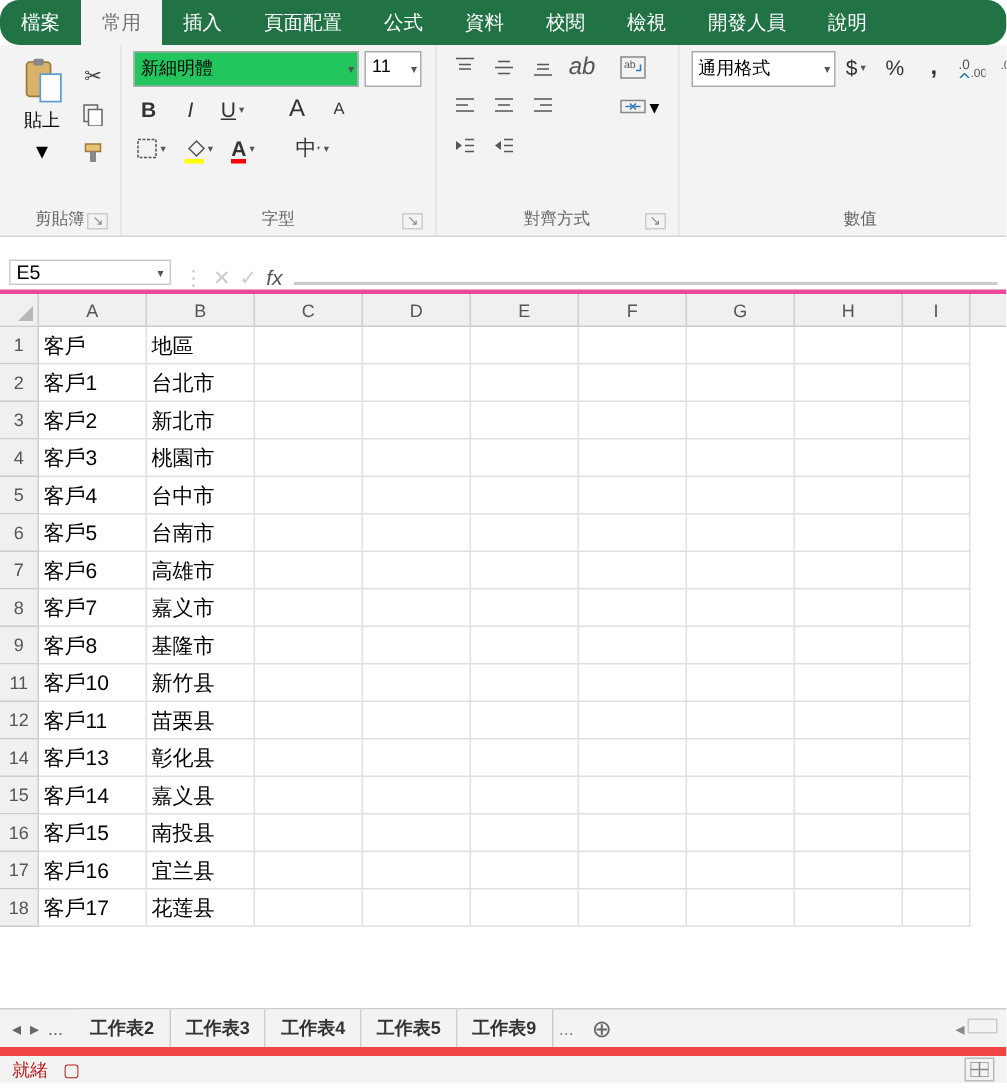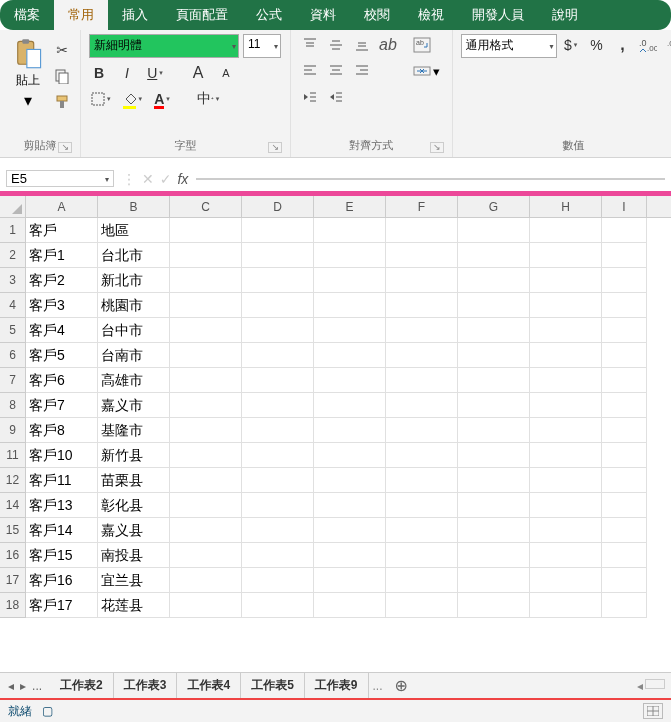--- a/index.html
+++ b/index.html
@@ -1,21 +1,21 @@
 <!DOCTYPE html>
 <html><head>
 <meta charset="utf-8">
 <style>
 * { margin: 0; padding: 0; box-sizing: border-box; font-family: "Microsoft JhengHei", Arial, sans-serif; }
 body { width: 671px; height: 728px; overflow: hidden; background: #fff; position: relative; }
 
 
 .ribbon-tabs { background: #217346; height: 30px; display: flex; align-items: stretch; color: #fff; font-size: 13px; border-radius: 13px; }
 .ribbon-tabs .tab { padding: 6px 14px; cursor: pointer; }
-.ribbon-tabs .tab.active { background: #f3f3f3; color: #a16207; }
+.ribbon-tabs .tab.active { background: #f3f3f3; color: #737373; }
 
 
 .ribbon { background: #f3f3f3; border-bottom: 1px solid #d4d4d4; height: 128px; display: flex; }
 .group { border-right: 1px solid #e1e1e1; padding: 4px 8px 2px 8px; display: flex; flex-direction: column; justify-content: space-between; }
 .group-label { text-align: center; font-size: 11px; color: #666; padding: 2px 0; position: relative; }
 .group-label .launcher { position: absolute; right: 0; bottom: 2px; font-size: 9px; color: #888; border: 1px solid #ccc; padding: 0 2px; line-height: 9px; }
 .group-body { flex: 1; display: flex; align-items: flex-start; gap: 4px; }
 
 
 .clipboard-big { display: flex; flex-direction: column; align-items: center; gap: 2px; padding: 4px 6px; }
@@ -41,21 +41,21 @@
 .align-btn svg { width:16px; height:16px; }
 .align-side { display:flex; flex-direction:column; gap:4px; margin-left:6px; }
 .wrap-btn, .merge-btn { display:flex; align-items:center; gap:2px; height:22px; padding:0 4px; font-size:13px; }
 
 
 .num-col { display:flex; flex-direction:row; gap:4px; }
 .num-format { width: 96px; height: 24px; border:1px solid #ababab; background:#fff; font-size:12px; padding:2px 14px 2px 4px; position:relative;}
 .num-row { display:flex; gap:6px; }
 
 
-.formula-bar-row { height: 30px; border-bottom: 5px solid #ec4899; display:flex; align-items:center; background:#fff; margin-top:8px; }
+.formula-bar-row { height: 30px; border-bottom: 3px solid #ec4899; display:flex; align-items:flex-end; background:#fff; margin-top:8px; }
 .name-box { width: 108px; border: 1px solid #ccc; margin: 3px 0 3px 6px; display:flex; align-items:center; padding:0 4px; font-size:13px; position:relative; }
 .name-box .dd-arrow { right: 4px; }
 .fx-buttons { display:flex; align-items:center; padding:0 8px; gap:6px; color:#aaa; font-size:14px; }
 .fx-label { font-style: italic; color:#555; }
 .formula-input { flex:1; border:1px solid #ccc; margin:3px 6px 3px 0; padding:0 4px; font-size:13px; }
 
 
 .grid-area { position: relative; height: 476px; overflow:hidden; background:#fff; }
 .colheads { display:flex; height:22px; background:#f0f0f0; border-bottom:1px solid #ccc; }
 .selectall { width:26px; border-right:1px solid #ccc; background:#f0f0f0; position:relative; }
@@ -76,21 +76,21 @@
 
 .sheet-tab-bar { height: 26px; border-top:1px solid #ccc; background:#f3f3f3; display:flex; align-items:center; font-size:12px; }
 .sheet-nav { display:flex; gap:2px; padding:0 6px; color:#666; }
 .sheet-nav span { cursor:pointer; padding:0 2px;}
 .sheet-tabs { display:flex; align-items:stretch; height:100%;font-weight:bold; }
 .sheet-tab { padding:4px 10px; border-right:1px solid #ccc; background:#f3f3f3; color:#333; cursor:pointer; }
 .sheet-add { padding:0 8px; color:#666; font-size:16px; display:flex; align-items:center; }
 .sheet-scroll { margin-left:auto; padding:0 6px; display:flex; gap:2px; color:#888; }
 
 
-.status-bar { height:24px; background:#f3f3f3; border-top:2px solid #ef4444; display:flex; align-items:center; font-size:12px; color:#0c4a6e; padding:0 8px; gap:10px;}
+.status-bar { height:24px; background:#f3f3f3; border-top:6px solid #ef4444; display:flex; align-items:center; font-size:12px; color:#b91c1c; padding:0 8px; gap:10px;}
 .status-bar .views { margin-left:auto; display:flex; gap:4px; }
 .views .v { width:20px; height:16px; border:1px solid #bbb; display:flex; align-items:center; justify-content:center;}
 
 .sep-v { width:1px; background:#e1e1e1; margin:6px 3px; }
 </style>
 </head>
 <body>
 
 <div class="ribbon-tabs">
   <div class="tab">檔案</div>

